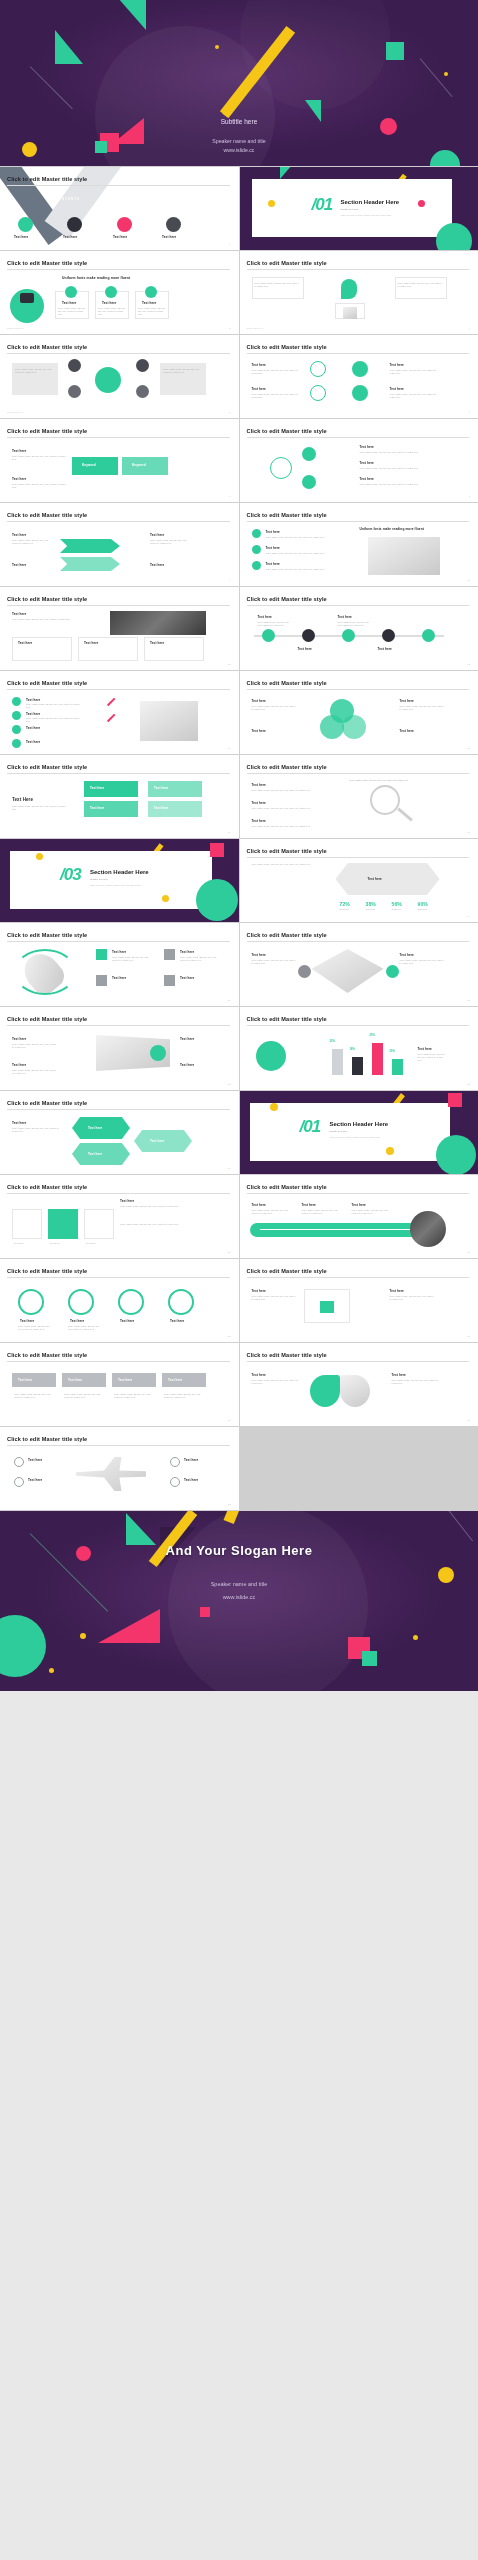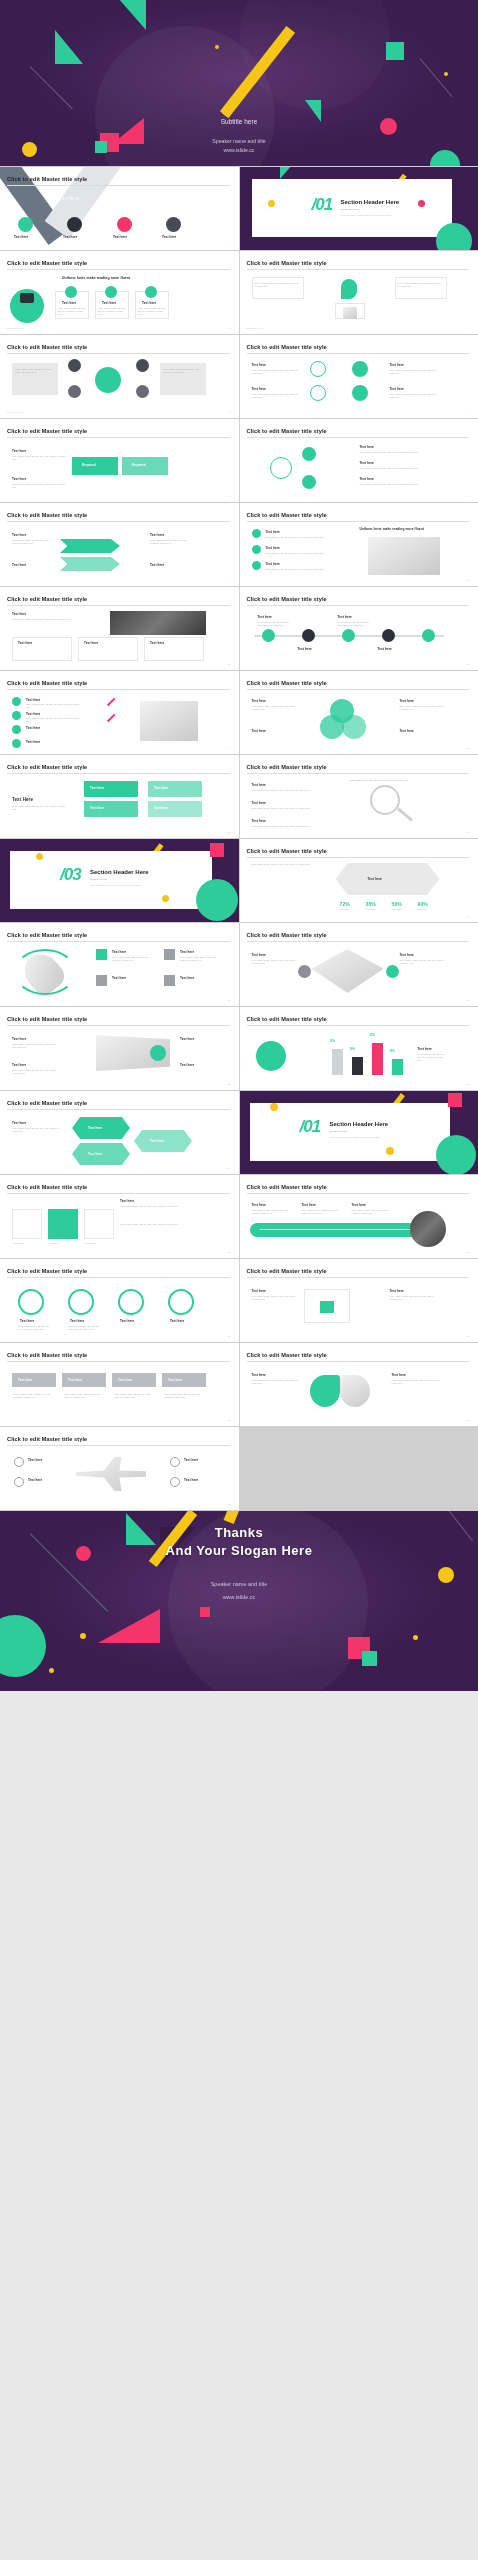--- a/index.html
+++ b/index.html
@@ -619,17 +619,16 @@
   <div class="shp dot" style="left:438px;top:56px;width:16px;height:16px;background:#f5c518;"></div>
   <div class="shp dot" style="left:80px;top:122px;width:6px;height:6px;background:#f5c518;"></div>
   <div class="shp dot" style="left:49px;top:157px;width:5px;height:5px;background:#f5c518;"></div>
   <div class="shp dot" style="left:413px;top:124px;width:5px;height:5px;background:#f5c518;"></div>
   <div class="shp" style="left:200px;top:96px;width:10px;height:10px;background:#f4356b;"></div>
   <div class="shp" style="left:348px;top:126px;width:22px;height:22px;background:#f4356b;"></div>
   <div class="shp" style="left:362px;top:140px;width:15px;height:15px;background:#2ecc9b;"></div>
   <div class="shp line" style="left:30px;top:22px;width:110px;transform:rotate(45deg);background:#4a7a72;"></div>
   <div class="shp line" style="left:448px;top:-2px;width:40px;transform:rotate(52deg);"></div>
 
-  <div class="b-title" style="top:14px;font-size:13px;">Thanks</div>
   <div class="b-title" style="top:32px;font-size:13px;">And Your Slogan Here</div>
   <div class="b-meta" style="top:69px;font-size:5.5px;">Speaker name and title</div>
   <div class="b-meta" style="top:82px;font-size:5.5px;">www.islide.cc</div>
 </div>
 
 </body></html>

